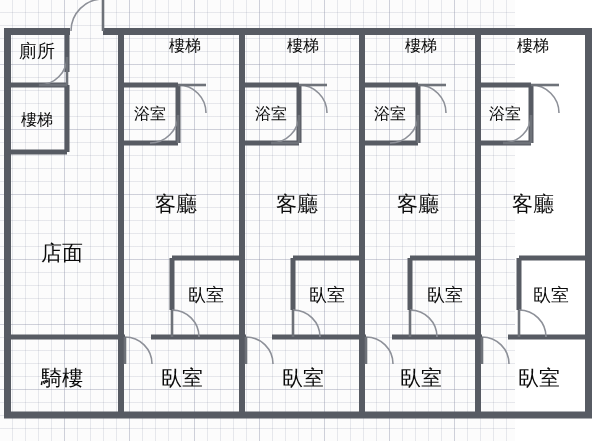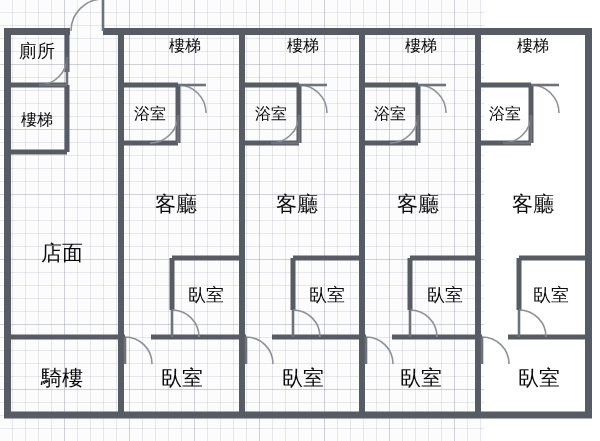--- a/index.html
+++ b/index.html
@@ -4,20 +4,21 @@
 <style>
   html,body{margin:0;padding:0;background:#fff;}
   body{
     font-family:"DejaVu Sans","Liberation Sans",sans-serif;
     width:600px;height:441px;overflow:hidden;
   }
   #plan-root{
     position:relative;
     width:484px;height:441px;
     background:#fdfdfd;
+    padding-left:31px;
   }
   
   #grid-bg{
     position:absolute;inset:0;
     background-color:#fcfcfc;
     background-image:
       linear-gradient(to right, rgba(150,155,175,.30) 1px, transparent 1px),
       linear-gradient(to bottom, rgba(150,155,175,.30) 1px, transparent 1px),
       linear-gradient(to right, rgba(120,128,155,.16) 1px, transparent 1px),
       linear-gradient(to bottom, rgba(120,128,155,.16) 1px, transparent 1px);

